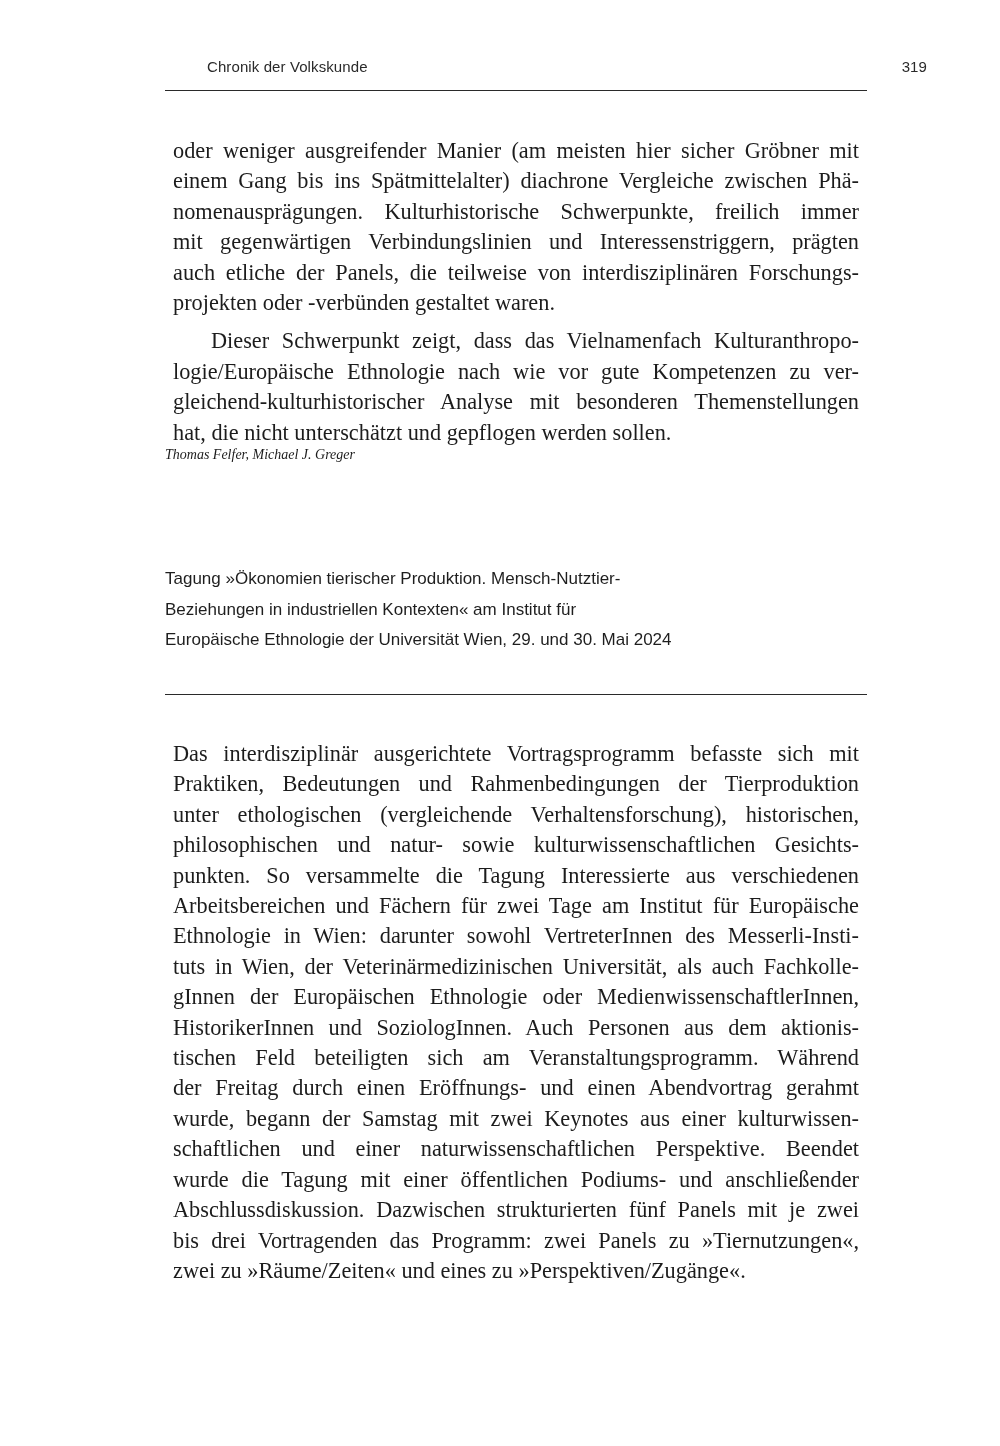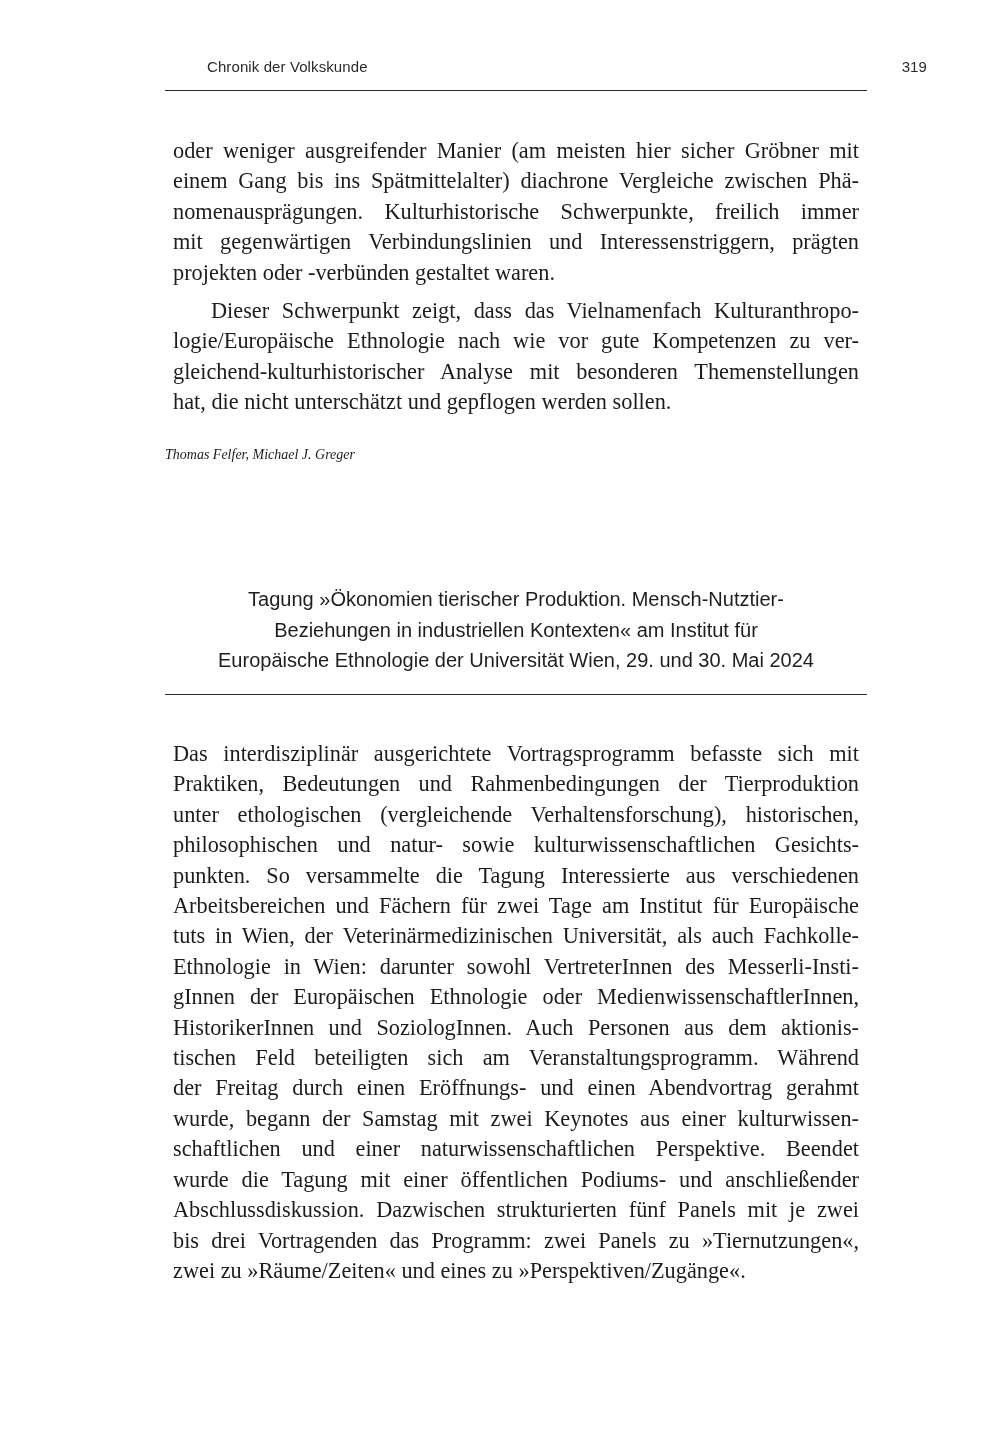--- a/index.html
+++ b/index.html
@@ -65,27 +65,26 @@
       left: 165px;
       top: 447px;
       font-family: "Liberation Serif", serif;
       font-style: italic;
       font-size: 14px;
       color: #1c1c1c;
     }
     .section-heading {
       position: absolute;
       left: 165px;
-      top: 584px;
+      top: 564px;
       width: 702px;
       font-family: "Liberation Sans", sans-serif;
-      font-size: 20px;
+      font-size: 17px;
       line-height: 30.5px;
       color: #1e1e1e;
-      text-align: center;
     }
     .section-heading span {
       display: block;
     }
     .section-rule {
       position: absolute;
       left: 165px;
       top: 694px;
       width: 702px;
       height: 0;
@@ -112,20 +111,21 @@
   <span class="page-no">319</span>
 </div>
 <div class="header-rule"></div>
 
 <div class="body-text block-1">
   <p>
     <span class="line">oder weniger ausgreifender Manier (am meisten hier sicher Gröbner mit</span>
     <span class="line">einem Gang bis ins Spätmittelalter) diachrone Vergleiche zwischen Phä-</span>
     <span class="line">nomenausprägungen. Kulturhistorische Schwerpunkte, freilich immer</span>
     <span class="line">mit gegenwärtigen Verbindungslinien und Interessenstriggern, prägten</span>
+    <span class="line">auch etliche der Panels, die teilweise von interdisziplinären Forschungs-</span>
     <span class="line last">projekten oder -verbünden gestaltet waren.</span>
   </p>
   <p>
     <span class="line" style="padding-left:38px">Dieser Schwerpunkt zeigt, dass das Vielnamenfach Kulturanthropo-</span>
     <span class="line">logie/Europäische Ethnologie nach wie vor gute Kompetenzen zu ver-</span>
     <span class="line">gleichend-kulturhistorischer Analyse mit besonderen Themenstellungen</span>
     <span class="line last">hat, die nicht unterschätzt und gepflogen werden sollen.</span>
   </p>
 </div>
 
@@ -139,22 +139,22 @@
 <div class="section-rule"></div>
 
 <div class="body-text block-2">
   <p>
     <span class="line">Das interdisziplinär ausgerichtete Vortragsprogramm befasste sich mit</span>
     <span class="line">Praktiken, Bedeutungen und Rahmenbedingungen der Tierproduktion</span>
     <span class="line">unter ethologischen (vergleichende Verhaltensforschung), historischen,</span>
     <span class="line">philosophischen und natur- sowie kulturwissenschaftlichen Gesichts-</span>
     <span class="line">punkten. So versammelte die Tagung Interessierte aus verschiedenen</span>
     <span class="line">Arbeitsbereichen und Fächern für zwei Tage am Institut für Europäische</span>
+    <span class="line">Ethnologie in Wien: darunter sowohl VertreterInnen des Messerli-Insti-</span>
     <span class="line">tuts in Wien, der Veterinärmedizinischen Universität, als auch Fachkolle-</span>
-    <span class="line">Ethnologie in Wien: darunter sowohl VertreterInnen des Messerli-Insti-</span>
     <span class="line">gInnen der Europäischen Ethnologie oder MedienwissenschaftlerInnen,</span>
     <span class="line">HistorikerInnen und SoziologInnen. Auch Personen aus dem aktionis-</span>
     <span class="line">tischen Feld beteiligten sich am Veranstaltungsprogramm. Während</span>
     <span class="line">der Freitag durch einen Eröffnungs- und einen Abendvortrag gerahmt</span>
     <span class="line">wurde, begann der Samstag mit zwei Keynotes aus einer kulturwissen-</span>
     <span class="line">schaftlichen und einer naturwissenschaftlichen Perspektive. Beendet</span>
     <span class="line">wurde die Tagung mit einer öffentlichen Podiums- und anschließender</span>
     <span class="line">Abschlussdiskussion. Dazwischen strukturierten fünf Panels mit je zwei</span>
     <span class="line">bis drei Vortragenden das Programm: zwei Panels zu »Tiernutzungen«,</span>
     <span class="line last">zwei zu »Räume/Zeiten« und eines zu »Perspektiven/Zugänge«.</span>

